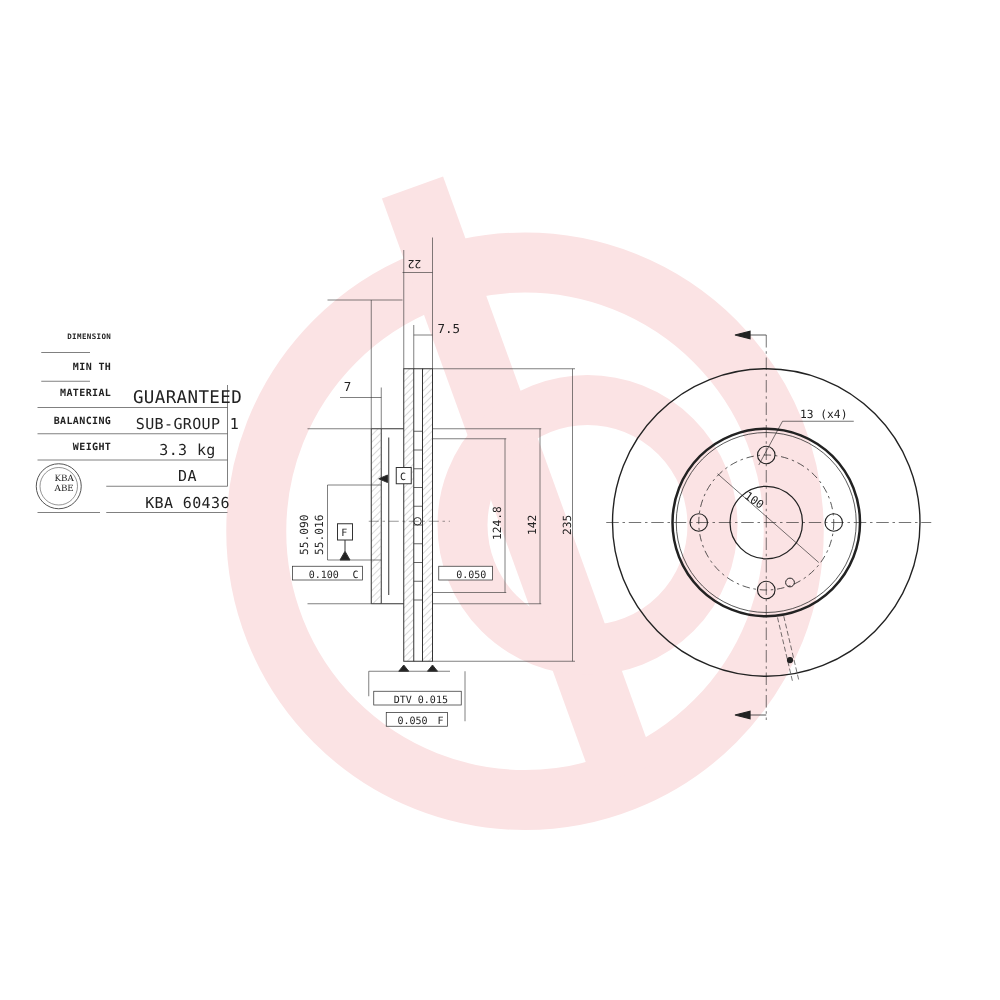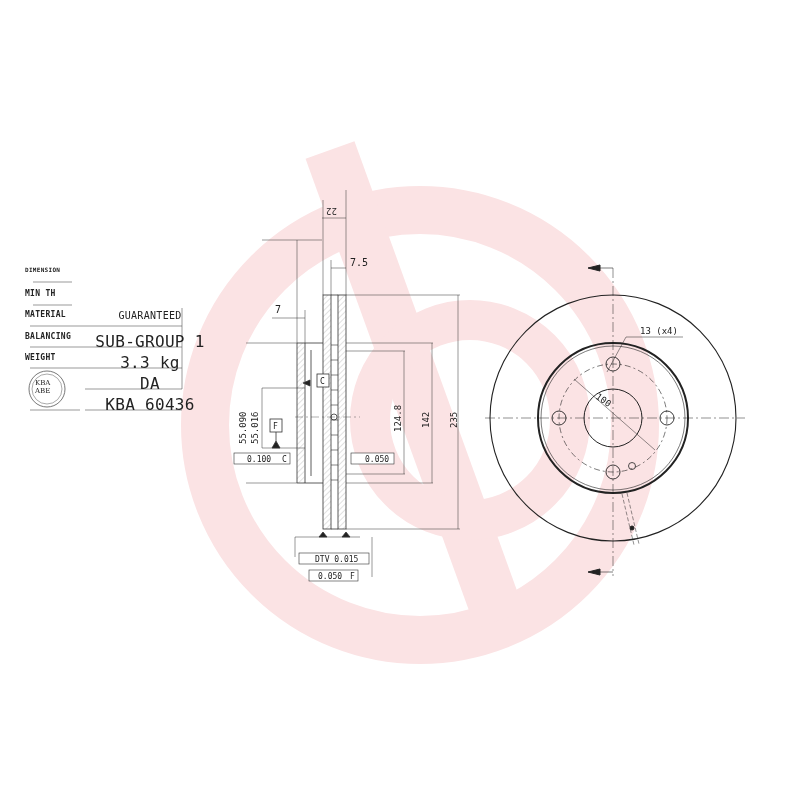--- a/index.html
+++ b/index.html
@@ -1,22 +1,22 @@
 <!DOCTYPE html>
 <html><head>
 <meta charset="utf-8">
 <style>
   html, body { margin: 0; padding: 0; background: #ffffff; }
   body { width: 800px; height: 800px; position: relative; overflow: hidden; font-family: "DejaVu Sans Mono", "Liberation Mono", monospace; }
   .stage { position: absolute; left: 0; top: 0; width: 800px; height: 800px; }
   svg text { font-family: "DejaVu Sans Mono", "Liberation Mono", monospace; fill: #222; }
   .spec-table { position: absolute; left: 25px; top: 262px; }
   .spec-row { position: absolute; height: 20px; font-size: 9px; color: #222; letter-spacing: 0.3px; }
-  .spec-label { position: absolute; left: 0; width: 48px; text-align: left; font-size: 8px; font-weight: bold; }
-  .spec-value { position: absolute; left: 70px; width: 110px; text-align: center; font-size: 16px; }
+  .spec-label { position: absolute; left: 16px; width: 48px; text-align: right; font-size: 8px; font-weight: bold; }
+  .spec-value { position: absolute; left: 70px; width: 110px; text-align: center; font-size: 12px; }
 </style>
 </head>
 <body>
 
 <div class="stage">
 <svg width="800" height="800" viewBox="0 0 800 800" xmlns="http://www.w3.org/2000/svg">
 
   <g fill="none" stroke="#fbe3e4">
     <circle cx="420" cy="425" r="215" stroke-width="48"></circle>
     <path d="M330 150 L500 620" stroke-width="52"></path>
@@ -166,34 +166,34 @@
 
 <div class="spec-table">
   <div class="spec-row" style="top:4px;">
     <span class="spec-label" style="font-size:6px;">DIMENSION</span>
   </div>
   <div class="spec-row" style="top:27px;">
     <span class="spec-label">MIN TH</span>
   </div>
   <div class="spec-row" style="top:48px;">
     <span class="spec-label">MATERIAL</span>
-    <span class="spec-value" style="font-size:10px;">GUARANTEED</span>
+    <span class="spec-value" style="font-size:14px;">GUARANTEED</span>
   </div>
   <div class="spec-row" style="top:70px;">
     <span class="spec-label">BALANCING</span>
     <span class="spec-value">SUB-GROUP 1</span>
   </div>
   <div class="spec-row" style="top:91px;">
     <span class="spec-label">WEIGHT</span>
     <span class="spec-value">3.3 kg</span>
   </div>
   <div class="spec-row" style="top:112px;">
     <span class="spec-value">DA</span>
   </div>
   <div class="spec-row" style="top:133px;">
     <span class="spec-value">KBA 60436</span>
   </div>
-  <div style="position:absolute; left:10px; top:117px; width:24px; text-align:left; font-family:'DejaVu Serif', serif; font-size:7px; line-height:8px; color:#222;">
+  <div style="position:absolute; left:10px; top:117px; width:24px; text-align:right; font-family:'DejaVu Serif', serif; font-size:7px; line-height:8px; color:#222;">
     <div>KBA</div>
     <div>ABE</div>
   </div>
 </div>
 </div>
 
 </body></html>

